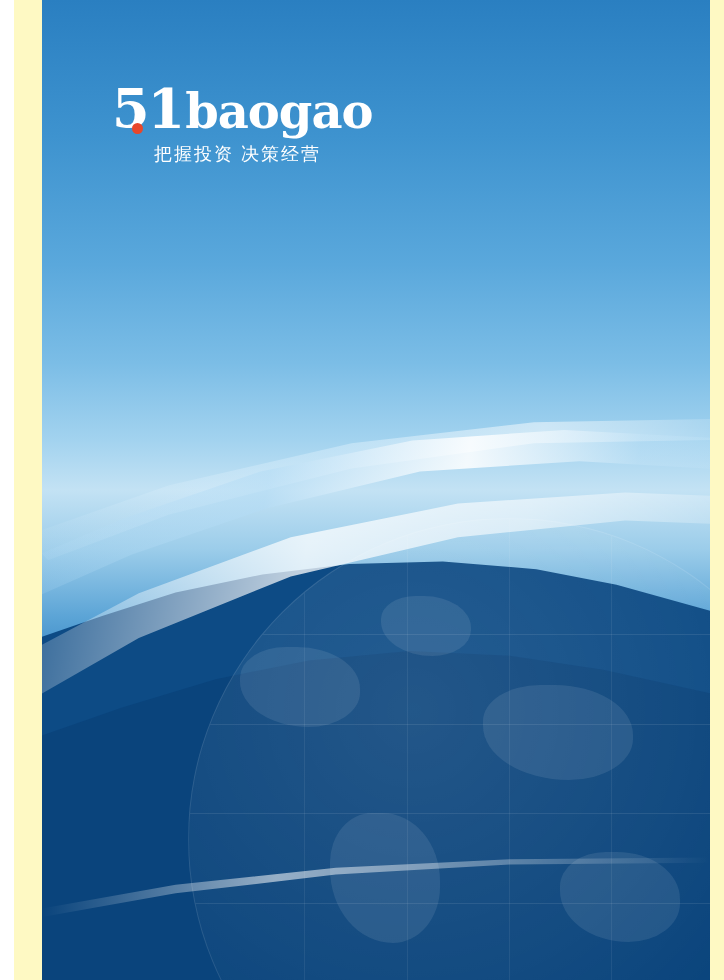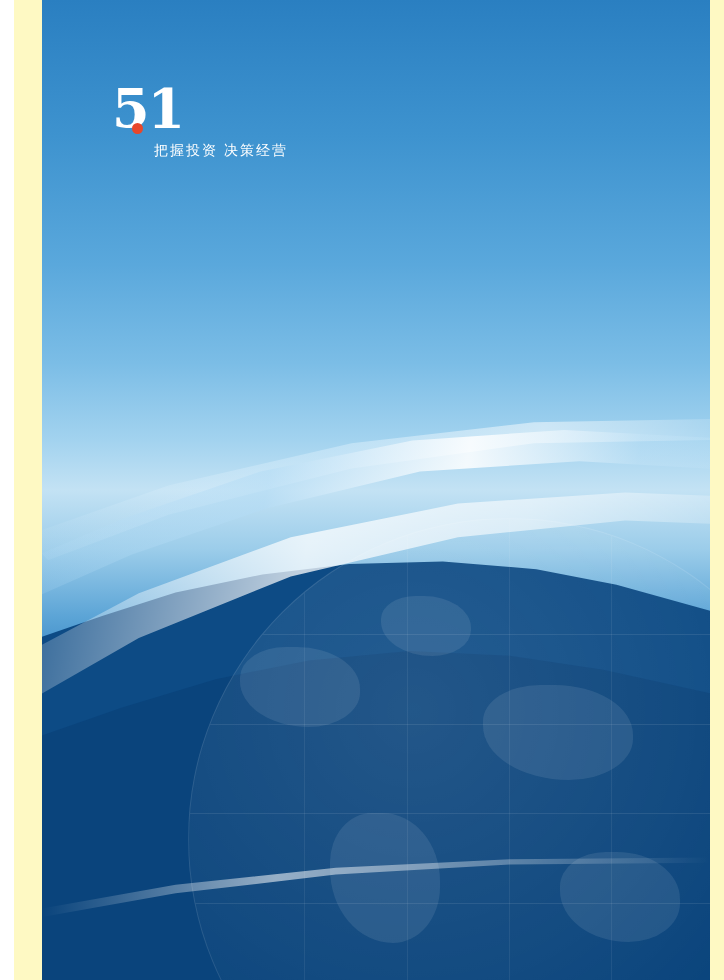--- a/index.html
+++ b/index.html
@@ -173,21 +173,21 @@
     font-family: "DejaVu Serif", serif;
     font-size: 48px;
     font-weight: 700;
     color: #ffffff;
     letter-spacing: -1px;
     margin-left: 2px;
   }
   .logo-sub {
     margin-top: 6px;
     margin-left: 42px;
-    font-size: 14px;
+    font-size: 18px;
     color: #ffffff;
     letter-spacing: 2px;
     font-family: "Liberation Sans", sans-serif;
   }
 
   
   .title {
     position: absolute;
     left: 70px;
     top: 232px;
@@ -229,19 +229,20 @@
     </div>
 
     <div class="ribbon ribbon-a"></div>
     <div class="ribbon ribbon-b"></div>
     <div class="bottom-curve"></div>
 
     <div class="logo">
       <div class="logo-row">
         <span class="logo-51">51<span class="dot" style="background: rgb(232, 71, 43);"></span></span>
         <span class="dot-holder" style="position:relative;width:0;height:0;"></span>
+        <span class="logo-word">baogao</span>
       </div>
       <div class="logo-sub">把握投资  决策经营</div>
     </div>
 
 
   </div>
 </div>
 
 </body></html>

